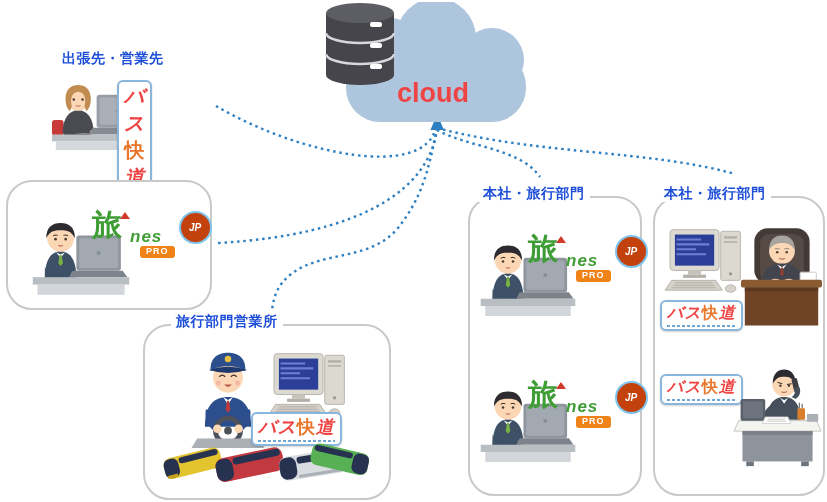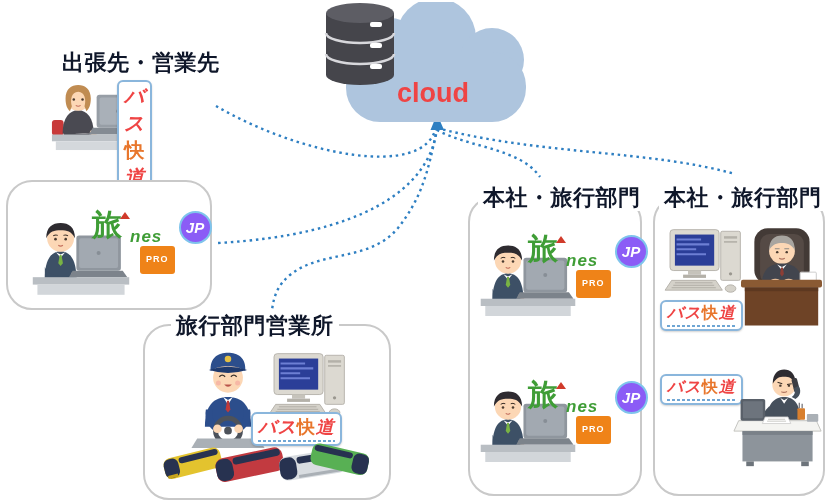--- a/index.html
+++ b/index.html
@@ -2,45 +2,45 @@
 <html><head>
 <meta charset="utf-8">
 <style>
   html,body{margin:0;padding:0;background:#fff;}
   .stage{position:relative;width:827px;height:502px;background:#fff;overflow:hidden;
          font-family:"Liberation Sans","DejaVu Sans",sans-serif;}
   .abs{position:absolute;}
   svg.ill{position:absolute;display:block;}
   
   .site-box{position:absolute;background:#fff;border:2px solid #c9c9c9;border-radius:26px;}
-  .lbl{position:absolute;background:#fff;padding:0 5px;font-weight:bold;font-size:22px;
-       color:#0f172a;white-space:nowrap;line-height:1.2;letter-spacing:.5px;}
+  .lbl{position:absolute;background:#fff;padding:0 5px;font-weight:bold;font-size:14px;
+       color:#1d4ed8;white-space:nowrap;line-height:1.2;letter-spacing:.5px;}
   .lbl.top{top:-13px;}
   
   .cloud-wrap{position:absolute;left:332px;top:2px;width:198px;height:122px;}
   .cloud-label{position:absolute;left:46px;top:76px;width:110px;text-align:center;
                font-size:27px;font-weight:bold;color:#ef4444;}
   
   .bk-logo{position:absolute;background:#fff;border:2px solid #8ab6dc;border-radius:6px;
            padding:1px 5px 2px;box-shadow:0 1px 2px rgba(0,0,0,.18);text-align:center;}
   .bk-chars span{font-weight:900;letter-spacing:1px;}
   .bk-blue{color:#ef4444;font-style:italic;} .bk-orange{color:#e8762c;}
   .bk-tagline{height:2px;margin-top:1px;
      background:repeating-linear-gradient(90deg,#6fa6d4 0 3px,transparent 3px 5px);}
   
   .tn-logo{position:absolute;display:flex;align-items:flex-start;}
   .tn-tabi{color:#3f9d36;font-size:30px;font-weight:900;line-height:1;}
   .tn-accent{width:0;height:0;border-left:5px solid transparent;border-right:5px solid transparent;
              border-bottom:7px solid #d03a2a;margin:2px 0 0 -2px;}
   .tn-col{display:flex;flex-direction:column;align-items:flex-start;margin-top:18px;}
   .tn-nes{color:#3f9d36;font-size:17px;font-weight:900;font-style:italic;letter-spacing:1px;line-height:1;}
-  .tn-pro{background:#ef8318;color:#fff;font-size:9px;font-weight:900;padding:9px 6px;
+  .tn-pro{background:#ef8318;color:#fff;font-size:9px;font-weight:900;padding:1px 6px;
           border-radius:3px;margin:1px 0 0 10px;line-height:1.1;letter-spacing:1px;}
-  .tn-jp{width:33px;height:33px;border-radius:50%;background:#8b5cf6;border:2px solid #7fc4ec;
-         color:#fff;font-weight:900;font-style:italic;font-size:15px;display:flex;
+  .tn-jp{width:33px;height:33px;border-radius:50%;background:#c2410c;border:2px solid #7fc4ec;
+         color:#fff;font-weight:900;font-style:italic;font-size:10px;display:flex;
          align-items:center;justify-content:center;margin:1px 17px 0 4px;box-sizing:border-box;}
 </style>
 </head>
 <body>
 
 <svg width="0" height="0" style="position:absolute" xmlns="http://www.w3.org/2000/svg" xmlns:xlink="http://www.w3.org/1999/xlink" aria-hidden="true">
   <defs>
     <symbol id="sym-man-laptop" viewBox="0 0 110 92">
       <rect x="50" y="26" width="48" height="38" rx="3" fill="#8f969e"></rect>
       <rect x="53" y="29" width="42" height="32" rx="2" fill="#a2a9b1"></rect>

